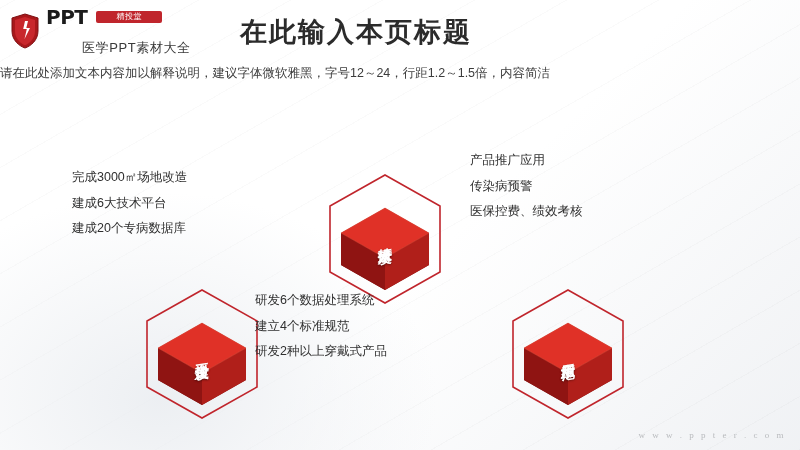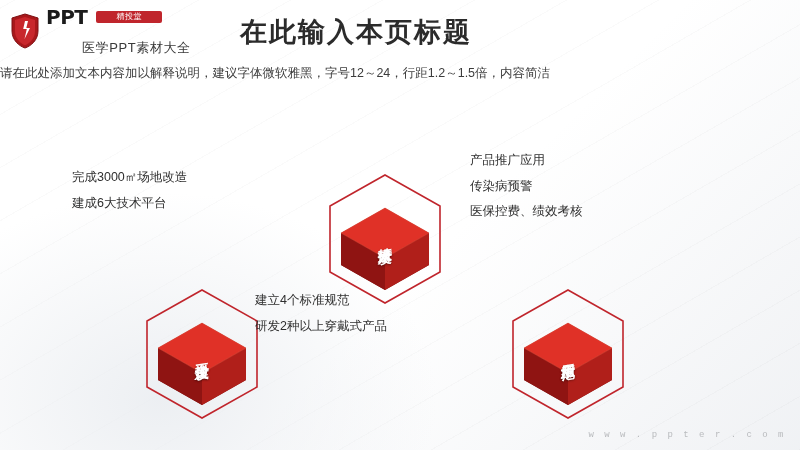--- a/index.html
+++ b/index.html
@@ -164,21 +164,21 @@
   #txt-apply { left: 470px; top: 148px; width: 260px; }
 
   
   .footer {
     position: absolute;
     right: 14px;
     bottom: 10px;
     font-size: 9px;
     letter-spacing: 2.5px;
     color: #b9bbbe;
-    font-family: Liberation Mono, monospace;
+    font-family: Liberation Serif, serif;
   }
 </style>
 </head>
 <body>
 
 <div id="slide">
   <div class="bg-lines"></div>
   <div class="bg-glow"></div>
 
   <div class="logo">
@@ -243,23 +243,25 @@
       <polygon points="60,36 104,61 60,86 16,61" fill="none" stroke="#f05a46" stroke-width="0.8" opacity="0.55"></polygon>
     </svg>
     <div class="cube-label">
       <span>应用示范</span>
     </div>
   </div>
 
   <div class="txt-group" id="txt-platform">
     <div>完成3000㎡场地改造</div>
     <div>建成6大技术平台</div>
+    <div>建成20个专病数据库</div>
   </div>
 
   <div class="txt-group" id="txt-tech">
+    <div>研发6个数据处理系统</div>
     <div>建立4个标准规范</div>
     <div>研发2种以上穿戴式产品</div>
   </div>
 
   <div class="txt-group" id="txt-apply">
     <div>产品推广应用</div>
     <div>传染病预警</div>
     <div>医保控费、绩效考核</div>
   </div>
 

